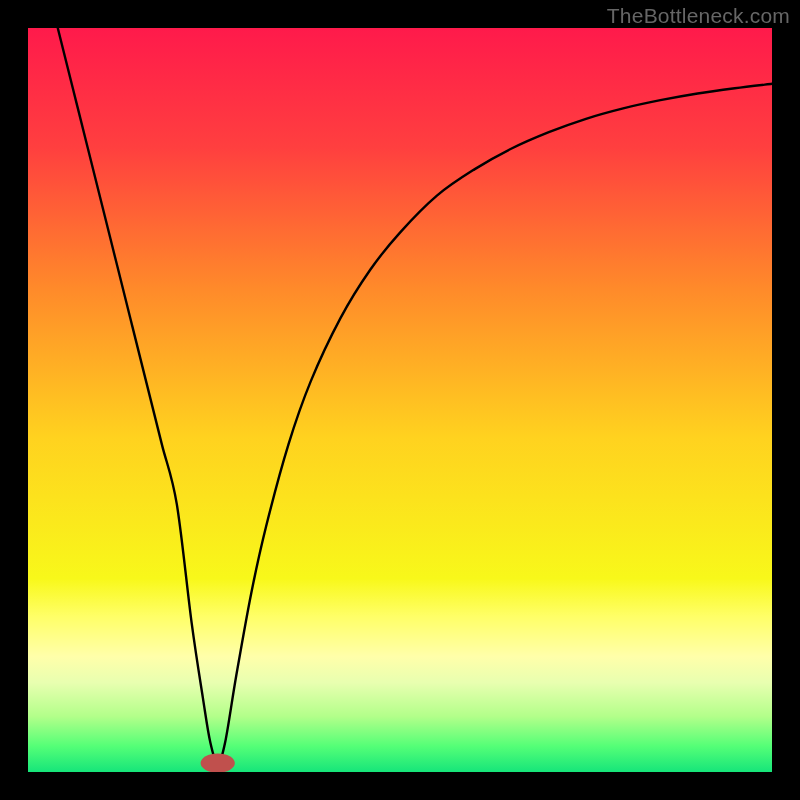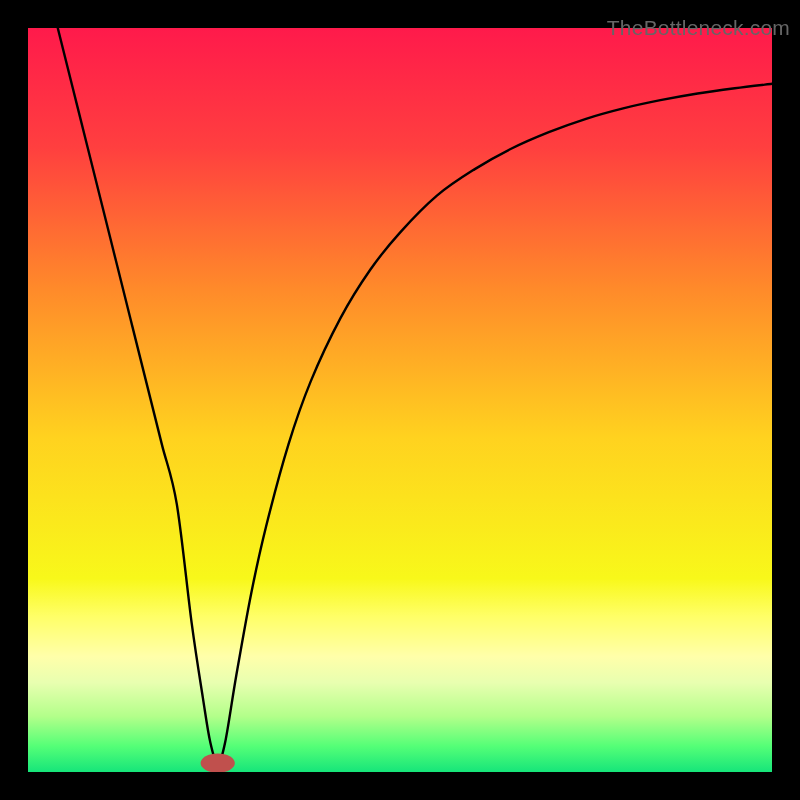--- a/index.html
+++ b/index.html
@@ -21,21 +21,21 @@
   }
   .plot-area {
     position: absolute;
     left: 0;
     top: 0;
     width: 744px;
     height: 744px;
   }
   .watermark {
     position: absolute;
-    top: 16px;
+    top: 4px;
     right: 10px;
     color: #666;
     font-size: 21px;
     font-weight: 500;
     letter-spacing: 0.2px;
     user-select: none;
     text-align: right;
   }
   svg { display: block; }
 </style>

